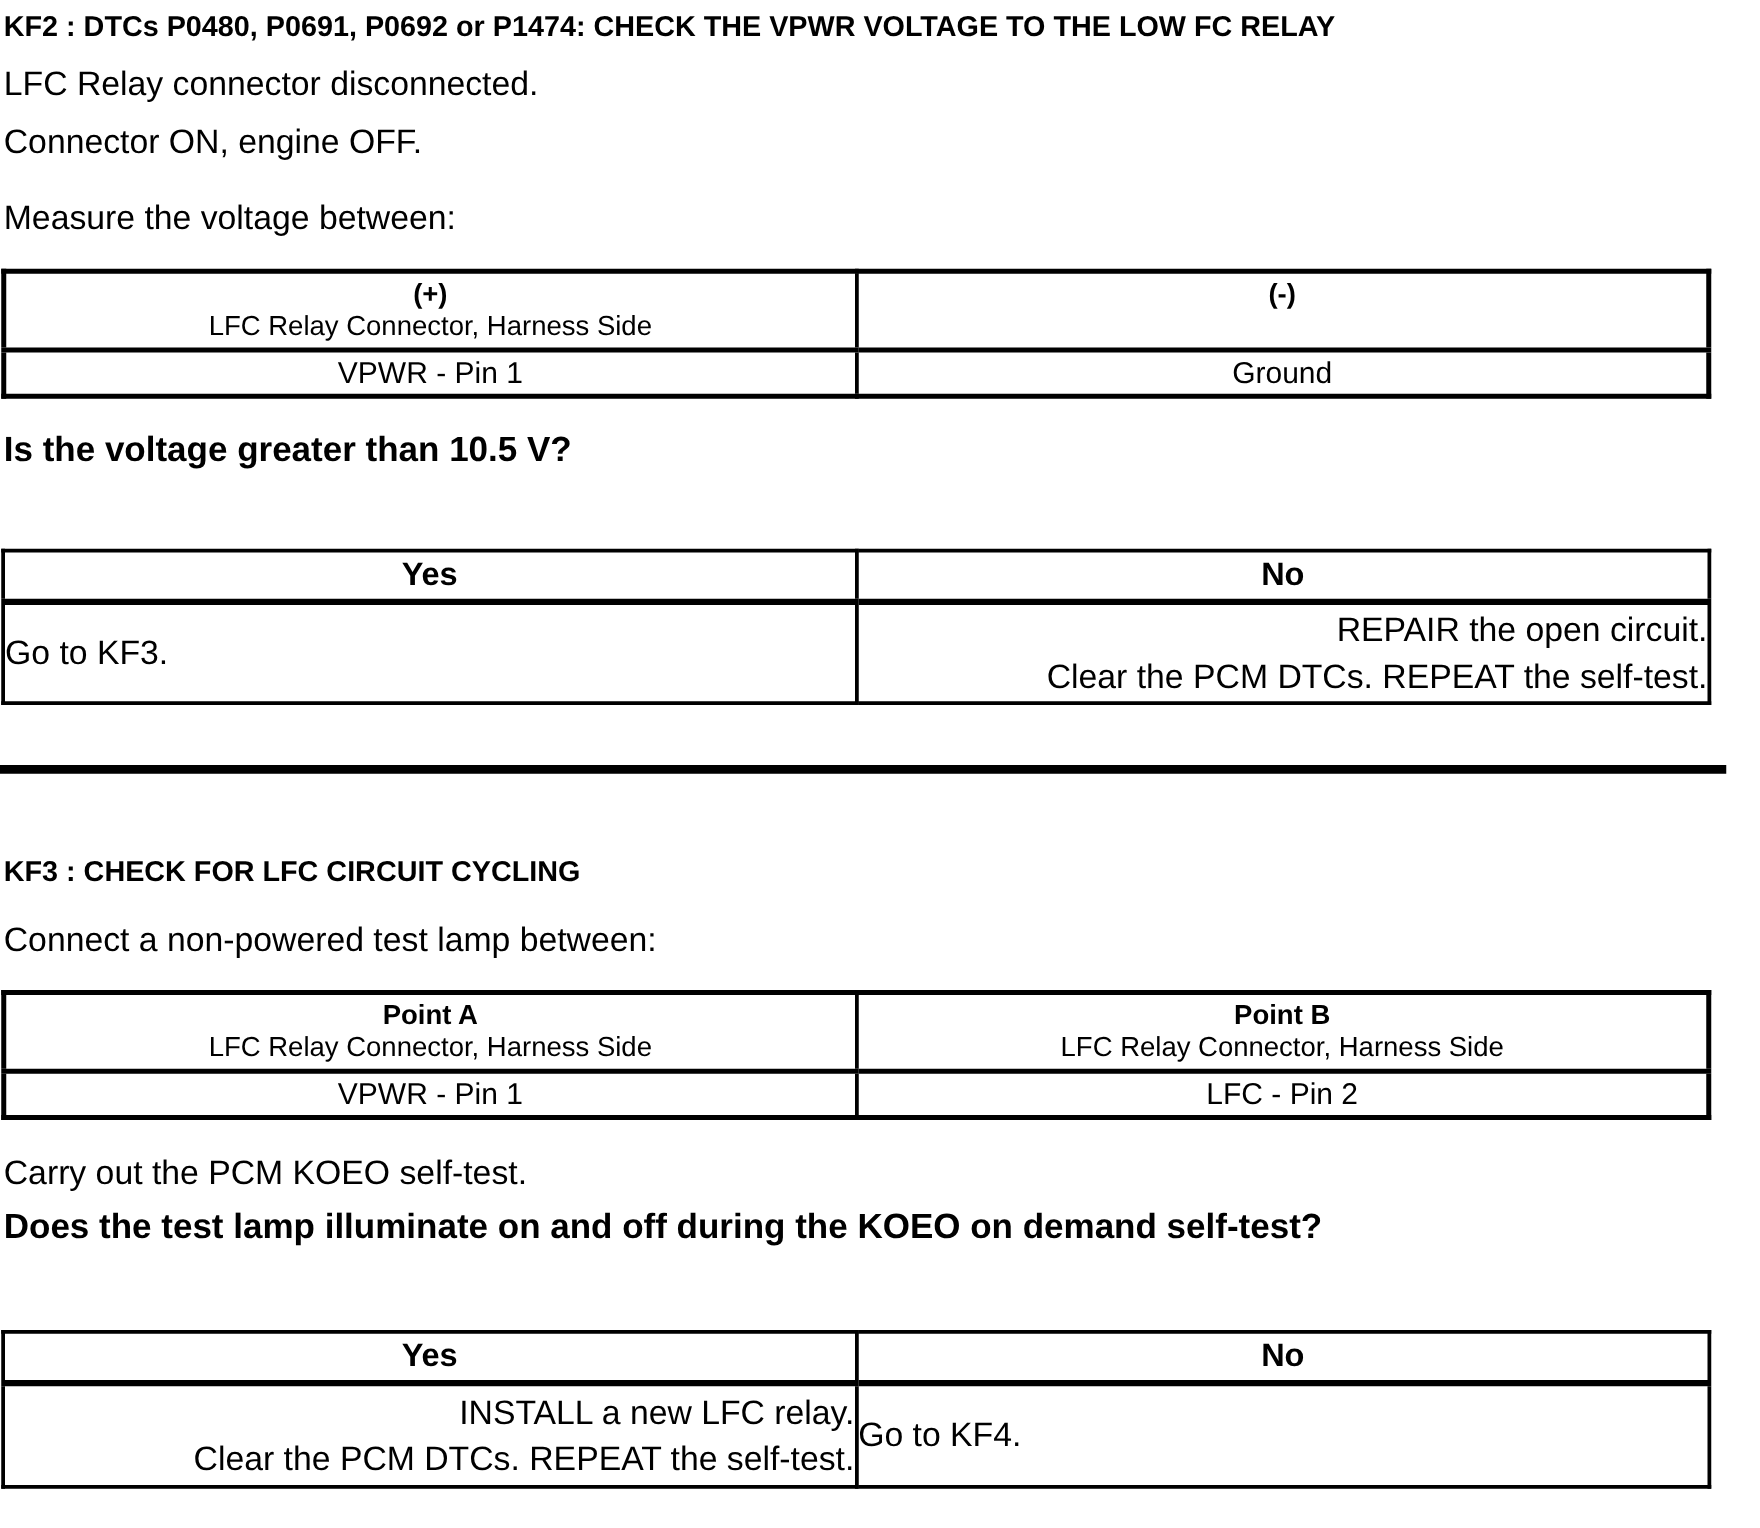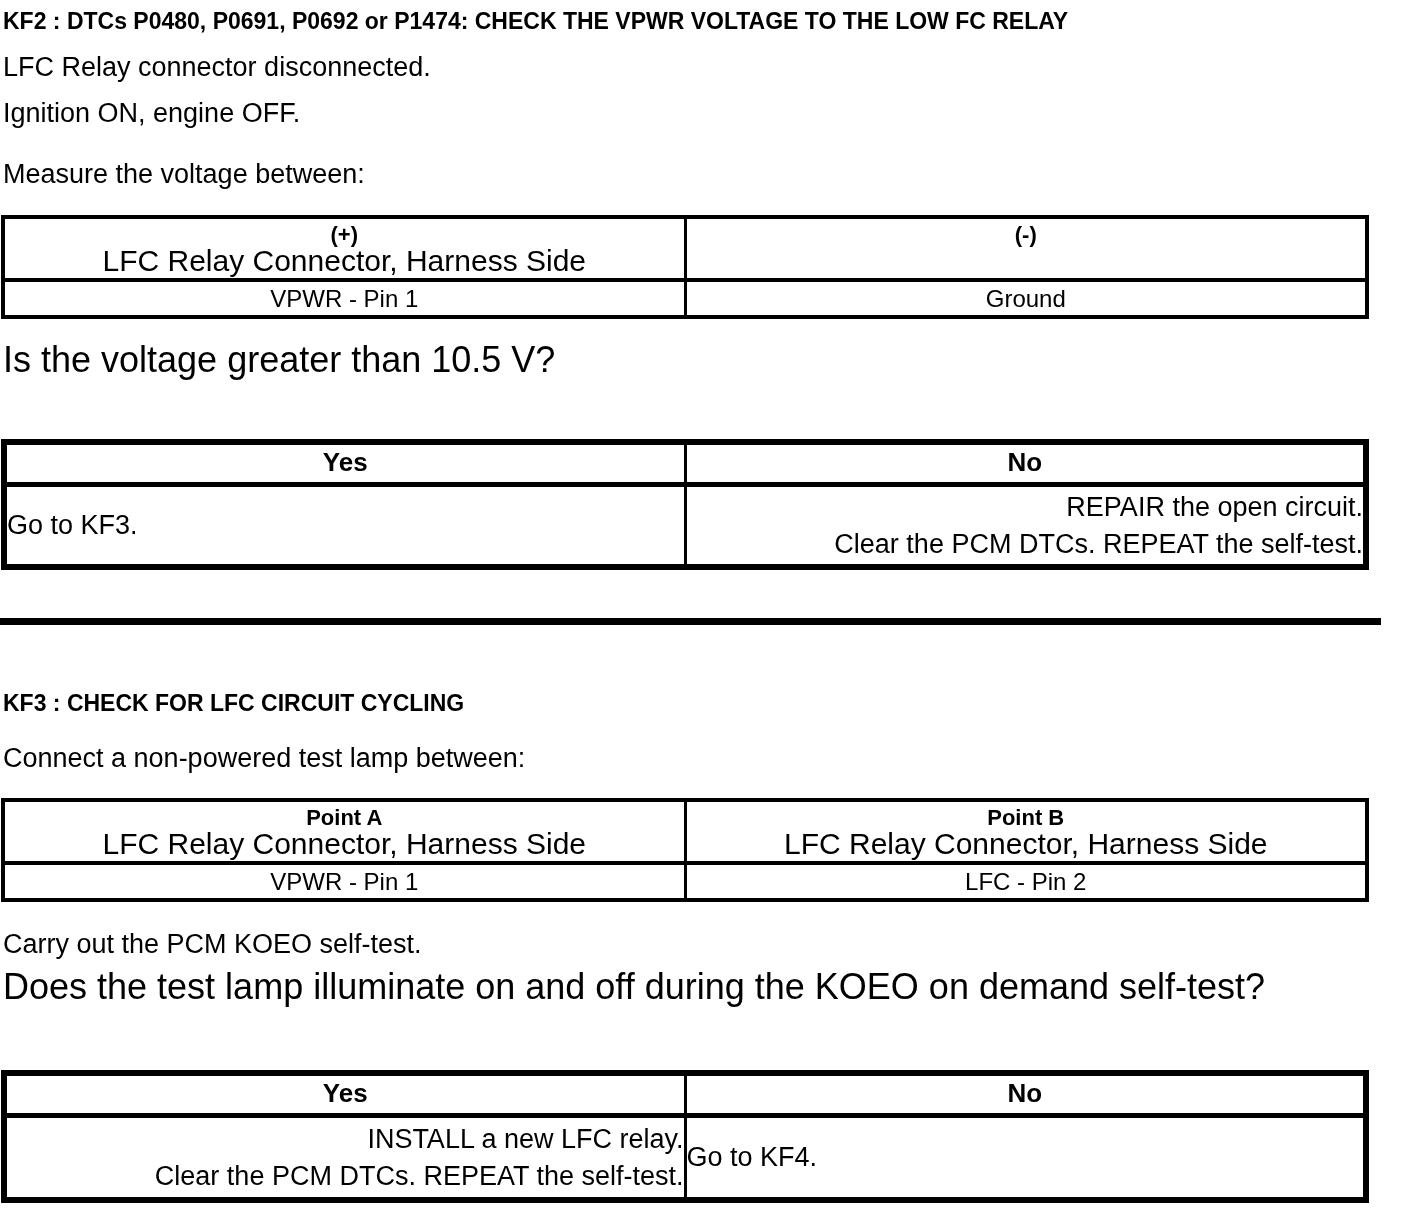--- a/index.html
+++ b/index.html
@@ -28,22 +28,22 @@
   .body-text {
     font-size: 27px;
     line-height: 33px;
     margin: 0 0 0 2px;
   }
   .note1      { margin-top: 15px; }
   .note2      { margin-top: 13px; }
   .instr      { margin-top: 28px; }
   .note-after { margin-top: 26px; }
   .question {
-    font-size: 36px;
-    font-weight: normal;
+    font-size: 28px;
+    font-weight: bold;
     line-height: 34px;
     margin: 0 0 0 2px;
   }
   .q1 { margin-top: 24px; }
   .q2 { margin-top: 9px; }
 
   table {
     border-collapse: collapse;
     table-layout: fixed;
     width: 1368px;
@@ -59,30 +59,30 @@
     vertical-align: top;
     padding: 3px 0 4px 0;
     border-bottom: 4px solid #000;
   }
   .mtable .cell-title {
     font-size: 22px;
     font-weight: bold;
     line-height: 26px;
   }
   .mtable .cell-subtitle {
-    font-size: 30px;
+    font-size: 22px;
     line-height: 26px;
   }
   .mtable .val-cell {
     font-size: 24px;
     line-height: 26px;
     height: 33px;
   }
 
-  .dtable { border: 6px solid #000000; }
+  .dtable { border: 3px solid #000000; }
   .dtable th {
     border: 3px solid #000;
     border-bottom: 5px solid #000;
     width: 50%;
     font-size: 26px;
     font-weight: bold;
     padding: 2px 0 4px 0;
   }
   .dtable td {
     border: 3px solid #000;
@@ -113,21 +113,21 @@
 </style>
 </head>
 <body>
 
 <div class="page">
 
   <div>
     <div class="step-heading">KF2 : DTCs P0480, P0691, P0692 or P1474: CHECK THE VPWR VOLTAGE TO THE LOW FC RELAY</div>
 
     <p class="body-text note1">LFC Relay connector disconnected.</p>
-    <p class="body-text note2">Ignition ON, engine OFF.</p>
+    <p class="body-text note2">Connector ON, engine OFF.</p>
     <p class="body-text instr">Measure the voltage between:</p>
 
     <table class="mtable">
       <tbody>
           <tr>
         <td class="hdr-cell">
           <div class="cell-title">(+)</div>
           <div class="cell-subtitle">LFC Relay Connector, Harness Side</div>
         </td>
         <td class="hdr-cell">

